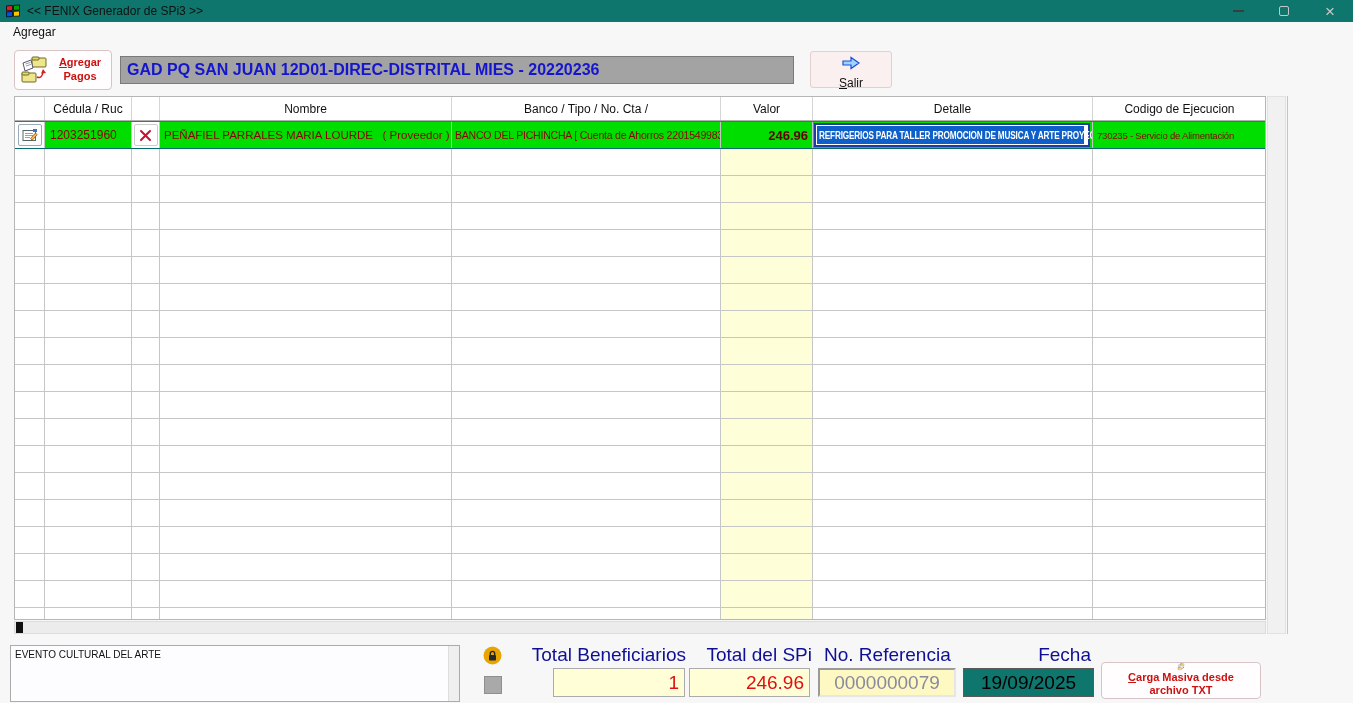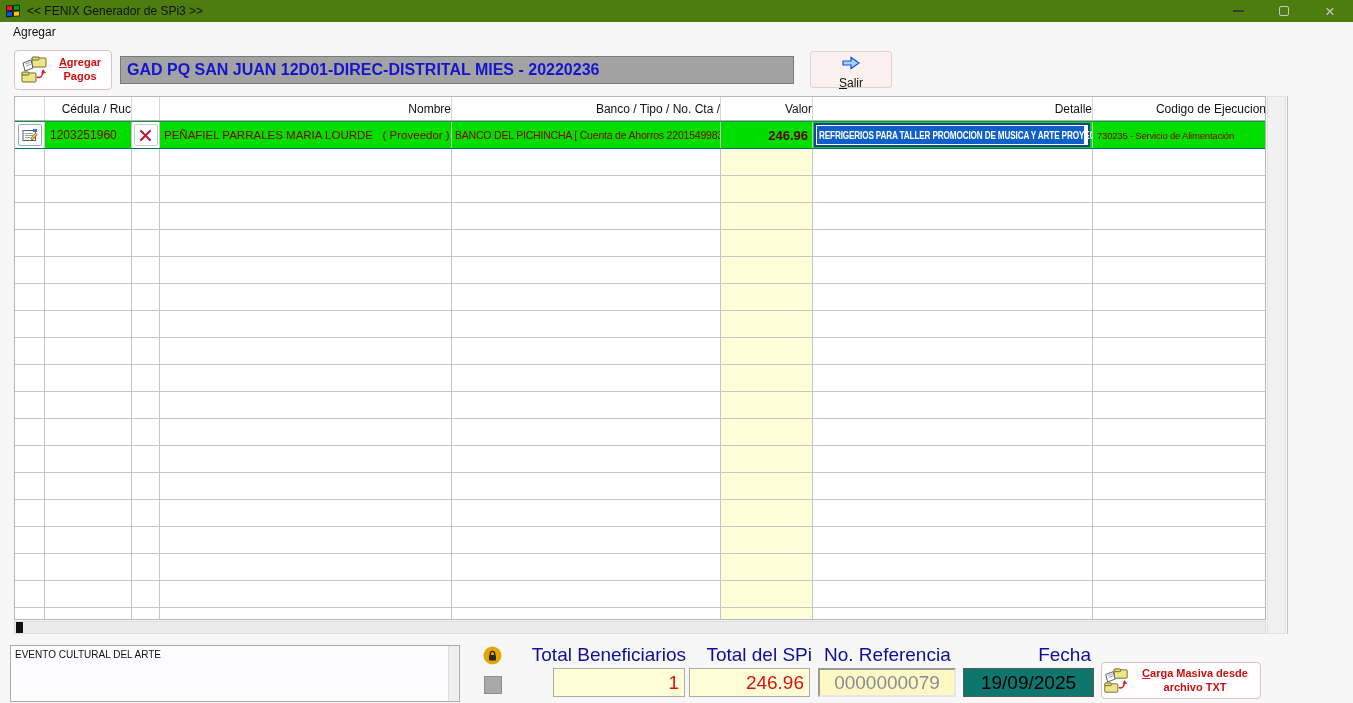--- a/index.html
+++ b/index.html
@@ -1,49 +1,49 @@
 <!DOCTYPE html>
 <html><head>
 <meta charset="utf-8">
 <style>
   * { margin:0; padding:0; box-sizing:border-box; }
   html,body { width:1353px; height:703px; overflow:hidden; }
   body { font-family:"Liberation Sans", sans-serif; background:#f7f7f7; position:relative; }
   #app { position:absolute; inset:0; }
 
   
-  .titlebar { position:absolute; left:0; top:0; width:1353px; height:22px; background:#4d7c0f; display:flex; align-items:center; }
+  .titlebar { position:absolute; left:0; top:0; width:1353px; height:22px; background:#0f766e; display:flex; align-items:center; }
   .win-icon { width:16px; height:16px; margin:0 6px 0 5px; }
   .win-title { font-size:12px; color:#111; }
   .win-controls { position:absolute; right:0; top:0; height:22px; display:flex; align-items:center; }
   .wc { width:46px; height:22px; display:flex; align-items:center; justify-content:center; }
   .min-glyph { width:11px; height:2px; background:#3c3c3c; }
   .restore-glyph { width:10px; height:10px; border:1.5px solid #c6c6c6; border-radius:2px; }
   .close-glyph { font-size:17px; color:#c9c9c9; line-height:1; }
 
   
   .menubar { position:absolute; left:0; top:22px; width:1353px; height:19px; background:#f7f7f7; }
   .menu-item { position:absolute; left:9px; top:1px; font-size:12px; color:#111; padding:2px 4px; }
 
   
   .btn { border-radius:4px; cursor:default; }
   .agregar-btn { position:absolute; left:14px; top:50px; width:98px; height:40px; background:#fffdfd; border:1px solid #d8c4c4; display:flex; align-items:center; padding-left:4px; }
-  .carga-btn { position:absolute; left:1101px; top:662px; width:160px; height:37px; background:#fffdfd; border:1px solid #d8c4c4; display:flex; align-items:center; padding-left:0; }
+  .carga-btn { position:absolute; left:1101px; top:662px; width:160px; height:37px; background:#fffdfd; border:1px solid #d8c4c4; display:flex; align-items:center; padding-left:0;flex-direction:column; }
   .red-btn-label { flex:1; text-align:center; font-size:11px; font-weight:bold; color:#cc1111; line-height:1.25; }
   .red-btn-label span { display:block; }
   .ulf::first-letter { text-decoration:underline; }
   .entity-field { position:absolute; left:120px; top:56px; width:674px; height:28px; background:#a3a3a3; border:1px solid #7a7a7a; font-size:16px; font-weight:bold; color:#1515cd; padding:4px 0 0 6px; white-space:nowrap; overflow:hidden; }
   .salir-btn { position:absolute; left:810px; top:51px; width:82px; height:37px; background:#fbf0f0; border:1px solid #e3cfcf; border-radius:3px; text-align:center; padding-top:3px; }
   .salir-label { display:block; font-size:12px; color:#111; margin-top:1px; }
 
   
   .grid { position:absolute; left:14px; top:96px; width:1252px; height:524px; background:#fff; border:1px solid #b6b6b6; overflow:hidden; }
   .g-row { display:flex; width:1251px; }
   .g-head { height:24px; border-bottom:1px solid #b0b0b0; }
-  .hcell { font-size:12px; color:#111; text-align:right; padding-top:5px; border-right:1px solid #d6d6d6; overflow:hidden; white-space:nowrap; }
+  .hcell { font-size:12px; color:#111; text-align:center; padding-top:5px; border-right:1px solid #d6d6d6; overflow:hidden; white-space:nowrap; }
   .row { height:27px; border-bottom:1px solid #c6c6c6; }
   .cell { border-right:1px solid #c6c6c6; overflow:hidden; white-space:nowrap; position:relative; }
   .c-icon{width:30px;} .c-ced{width:87px;} .c-x{width:28px;} .c-nom{width:292px;}
   .c-ban{width:269px;} .c-val{width:92px;} .c-det{width:280px;} .c-cod{width:173px; border-right:none;}
   .yellow { background:#fefed9; }
 
   .data-row { height:28px; background:#00de00; border-top:1px solid #0a9a3c; border-bottom:1px solid #066a6a; color:#8b0000; }
   .data-row .cell { display:flex; align-items:center; }
   .cell-white { background:#fff; justify-content:center; }
   .icon-btn { width:24px; height:22px; background:#fdfdfd; border:1px solid #9ab; border-radius:2px; display:flex; align-items:center; justify-content:center; }

